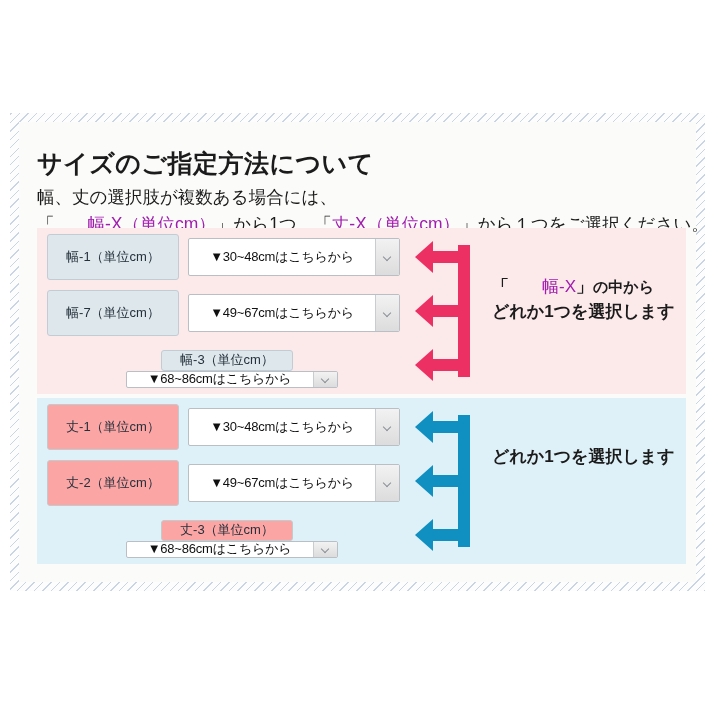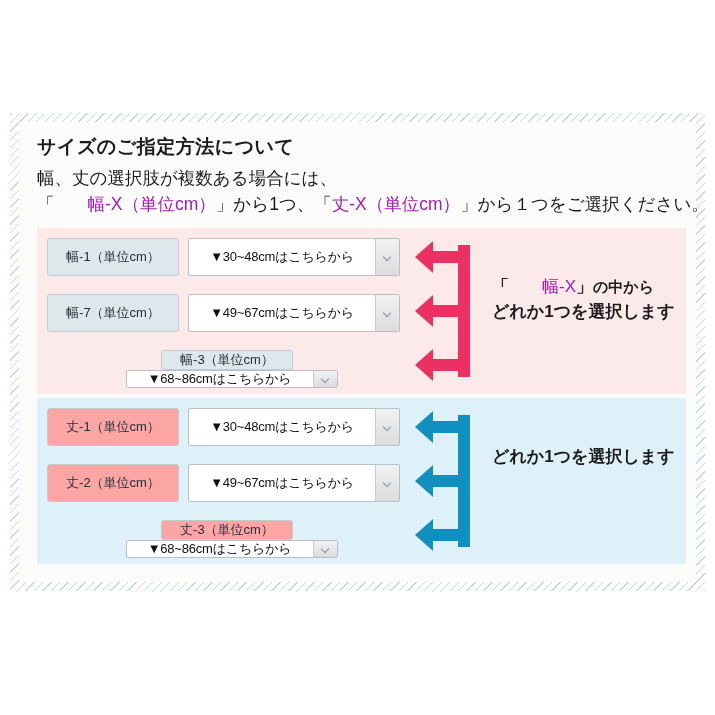--- a/index.html
+++ b/index.html
@@ -41,26 +41,26 @@
   }
 
   
   .heading-block {
     position: absolute;
     left: 18px;
     top: 10px;
     right: 10px;
   }
   .page-title {
-    font-size: 19px;
+    font-size: 25px;
     font-weight: bold;
     color: #1b1b1b;
     letter-spacing: 0.5px;
     line-height: 1.2;
-    margin: 4px 0 6px 0;
+    margin: 16px 0 6px 0;
     white-space: nowrap;
   }
   .subtitle-line {
     font-size: 17.5px;
     color: #1b1b1b;
     line-height: 1.52;
     white-space: nowrap;
     font-weight: 500;
   }
   .tok-pink { color: #a21caf; font-weight: normal; padding-left: 33px; }
@@ -90,21 +90,21 @@
     height: 38px;
     display: flex;
     align-items: center;
   }
   .row.r1 { top: 10px; }
   .row.r2 { top: 66px; }
   .row.r3 { top: 122px; flex-direction: column; }
 
   .row-label {
     width: 132px;
-    height: 38px;
+    height: 46px;
     box-sizing: border-box;
     border: 1px solid #c2ccd4;
     border-radius: 3px;
     background: #dde7ec;
     color: #24303a;
     font-size: 13px;
     display: flex;
     align-items: center;
     justify-content: center;
     white-space: nowrap;

